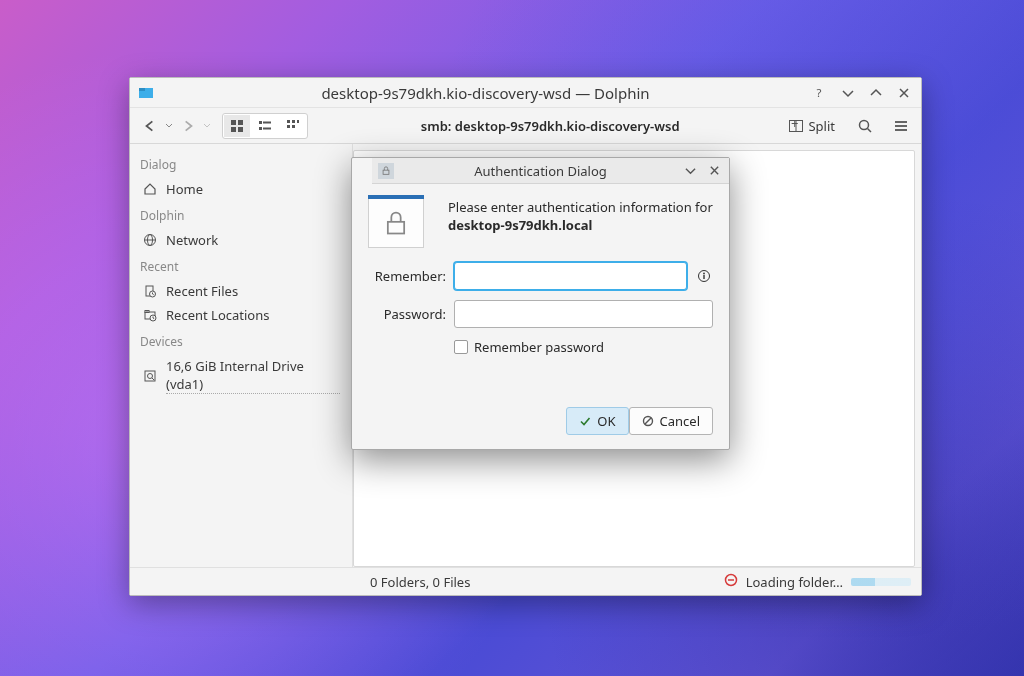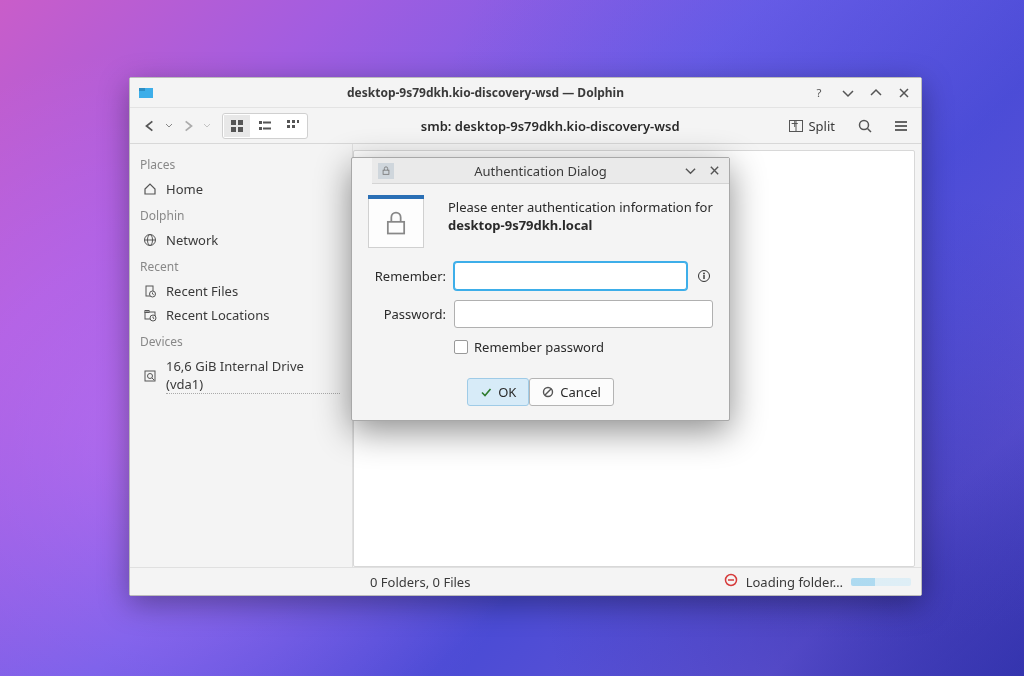--- a/index.html
+++ b/index.html
@@ -24,21 +24,21 @@
   background: #f4f4f4; border: 1px solid #bcbcbc; border-radius: 2px;
   box-shadow: 0 8px 30px rgba(0,0,0,0.35);
   display: flex; flex-direction: column;
 }
 
 .titlebar {
   height: 30px; display: flex; align-items: center; padding: 0 8px;
   background: #f4f4f4; border-bottom: 1px solid #e3e3e3; color: #3a3a3a;
 }
 .titlebar .app-icon { width: 16px; height: 16px; margin-right: 6px; display:flex; align-items:center; justify-content:center; }
-.titlebar .title { flex: 1; text-align: center; font-size: 12px; color: #3a3a3a; font-weight: bold; }
+.titlebar .title { flex: 1; text-align: center; font-size: 15px; color: #3a3a3a; }
 .titlebar .win-btns { display: flex; gap: 10px; }
 .winbtn { width: 18px; height: 18px; display: flex; align-items:center; justify-content:center; color:#4a4a4a; cursor:pointer; }
 
 .toolbar {
   height: 36px; display: flex; align-items: center; padding: 0 8px;
   background: #f4f4f4; border-bottom: 1px solid #d8d8d8;
 }
 .nav-btns { display:flex; align-items:center; gap:2px; margin-right:10px; }
 .tb-btn { width:24px; height:24px; display:flex; align-items:center; justify-content:center; color:#4a4a4a; cursor:pointer; border-radius:3px; }
 .view-group { display:flex; gap:2px; margin-right:10px; border:1px solid #d0d0d0; border-radius:3px; padding:1px; background:#fff; }
@@ -76,21 +76,21 @@
 .thumb::before { content:""; position:absolute; top:-4px; left:-1px; width:56px; height:4px; background:#2a6fb5; }
 .dlg-msg { flex:1; color:#2a2a2a; line-height:1.4; }
 .dlg-msg .bold { font-weight:700; }
 .form-row { display:flex; align-items:center; margin-bottom:10px; gap:8px; }
 .form-label { width:78px; text-align:right; color:#2a2a2a; }
 .text-input { flex:1; height:28px; border:1px solid #b0b0b0; border-radius:3px; padding:0 6px; background:#fff; }
 .text-input.focus { border:1px solid #3daee9; box-shadow:0 0 0 1px #3daee9; }
 .info-hint { width:18px; height:18px; display:flex; align-items:center; justify-content:center; color:#3a3a3a; cursor:pointer; }
 .chk-row { display:flex; align-items:center; gap:6px; margin-left:86px; margin-bottom:12px; color:#2a2a2a; }
 .chk { width:14px; height:14px; border:1px solid #999; background:#fff; border-radius:2px; cursor:pointer; }
-.dlg-buttons { display:flex; justify-content:center; padding:0 16px 14px; }
+.dlg-buttons { display:flex; justify-content:flex-end; padding:0 16px 14px;margin-top:29px; }
 .btn { height:28px; padding:0 12px; border:1px solid #b4b4b4; border-radius:3px; background:#fcfcfc; display:flex; align-items:center; gap:6px; cursor:pointer; color:#2a2a2a; }
 .btn.primary { background:#d7ebf8; border-color:#9fcbe7; }
 </style>
 </head>
 <body>
 
 <div class="desktop">
 
   <div class="window">
     <div class="titlebar">
@@ -196,21 +196,21 @@
               <line x1="2" y1="4" x2="14" y2="4" stroke="#555" stroke-width="1.8"></line>
               <line x1="2" y1="8" x2="14" y2="8" stroke="#555" stroke-width="1.8"></line>
               <line x1="2" y1="12" x2="14" y2="12" stroke="#555" stroke-width="1.8"></line>
             </svg>
           </span>
       </div>
     </div>
 
     <div class="body">
       <div class="sidebar">
-        <div class="section-label">Places</div>
+        <div class="section-label">Dialog</div>
         <div class="side-item">
           <span class="side-icon">
               <svg width="14" height="14" viewBox="0 0 14 14">
                 <path d="M2 7 L7 2 L12 7 L12 12 L2 12 Z" fill="none" stroke="#555" stroke-width="1.2"></path>
               </svg>
             </span>
           <span>Home</span>
         </div>
 
         <div class="section-label">Dolphin</div>

